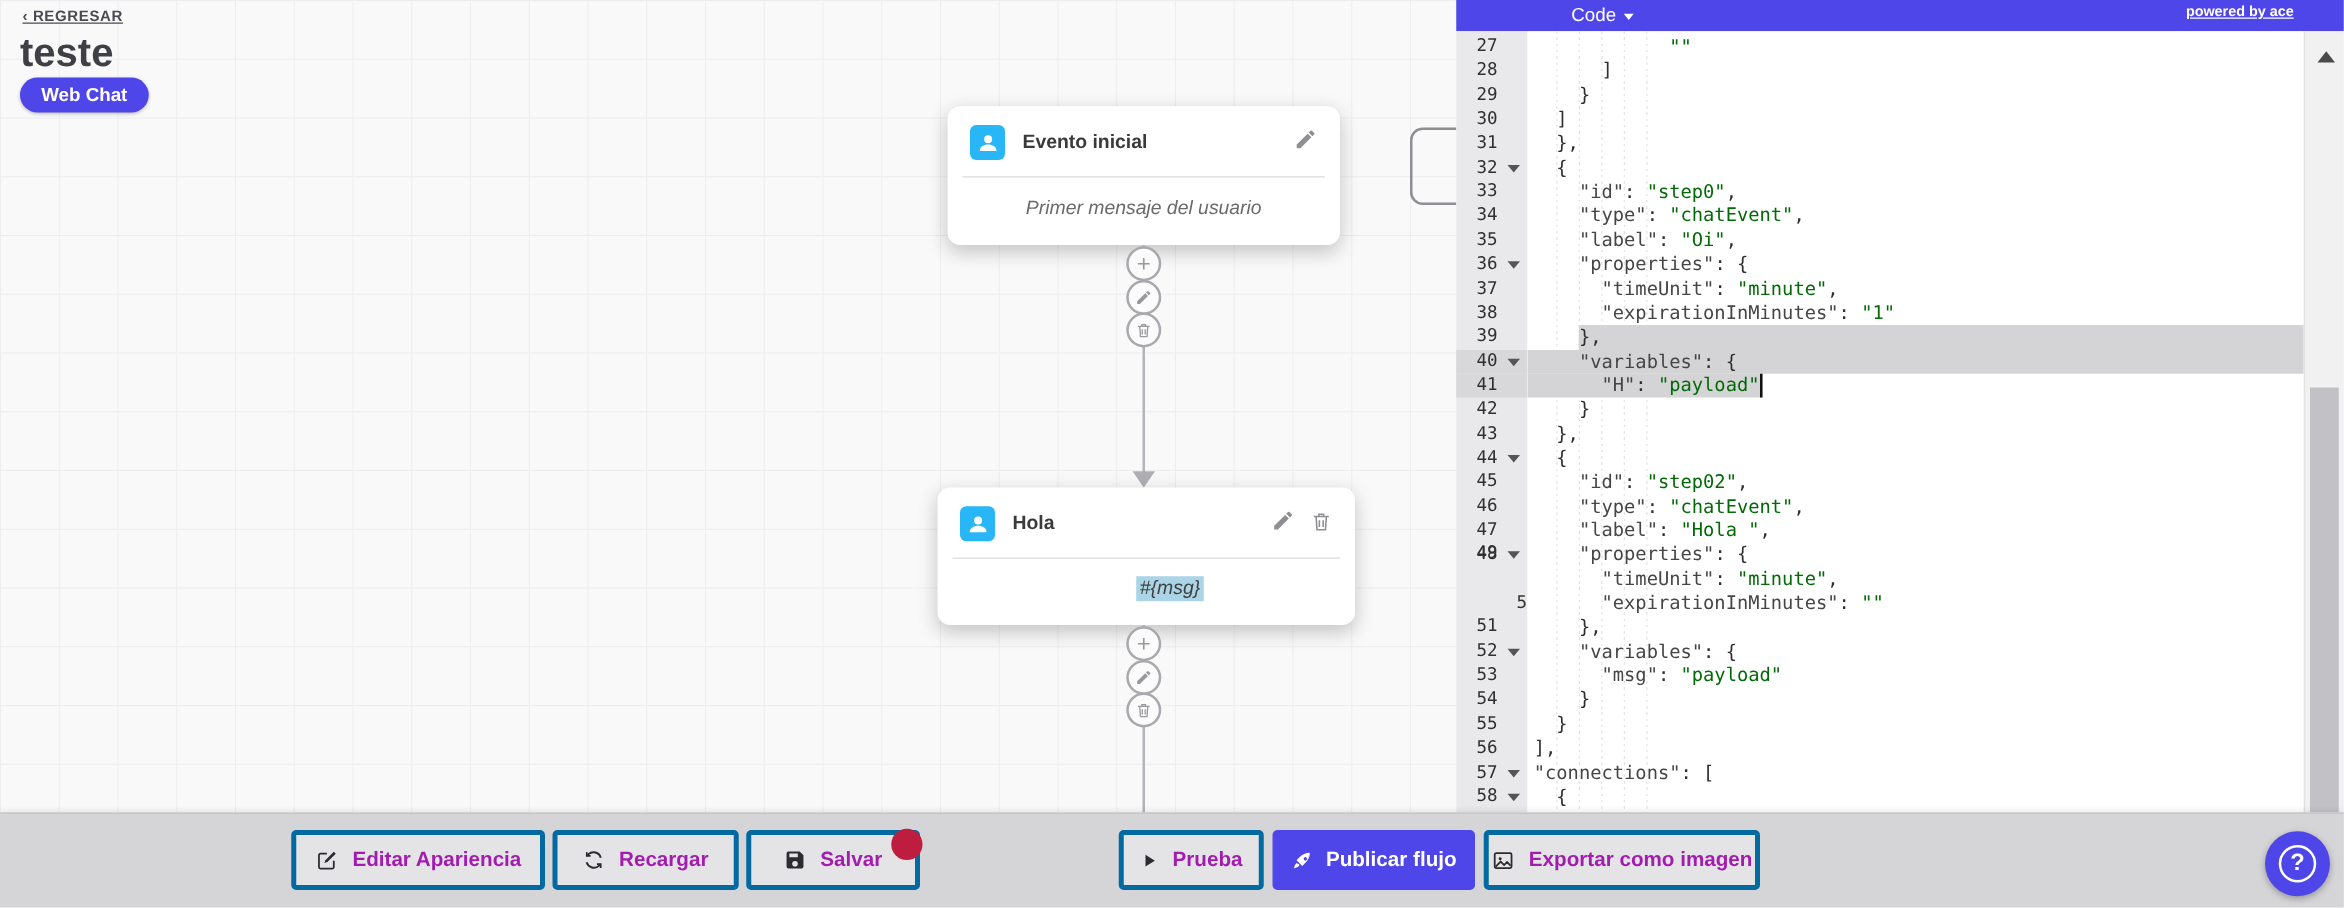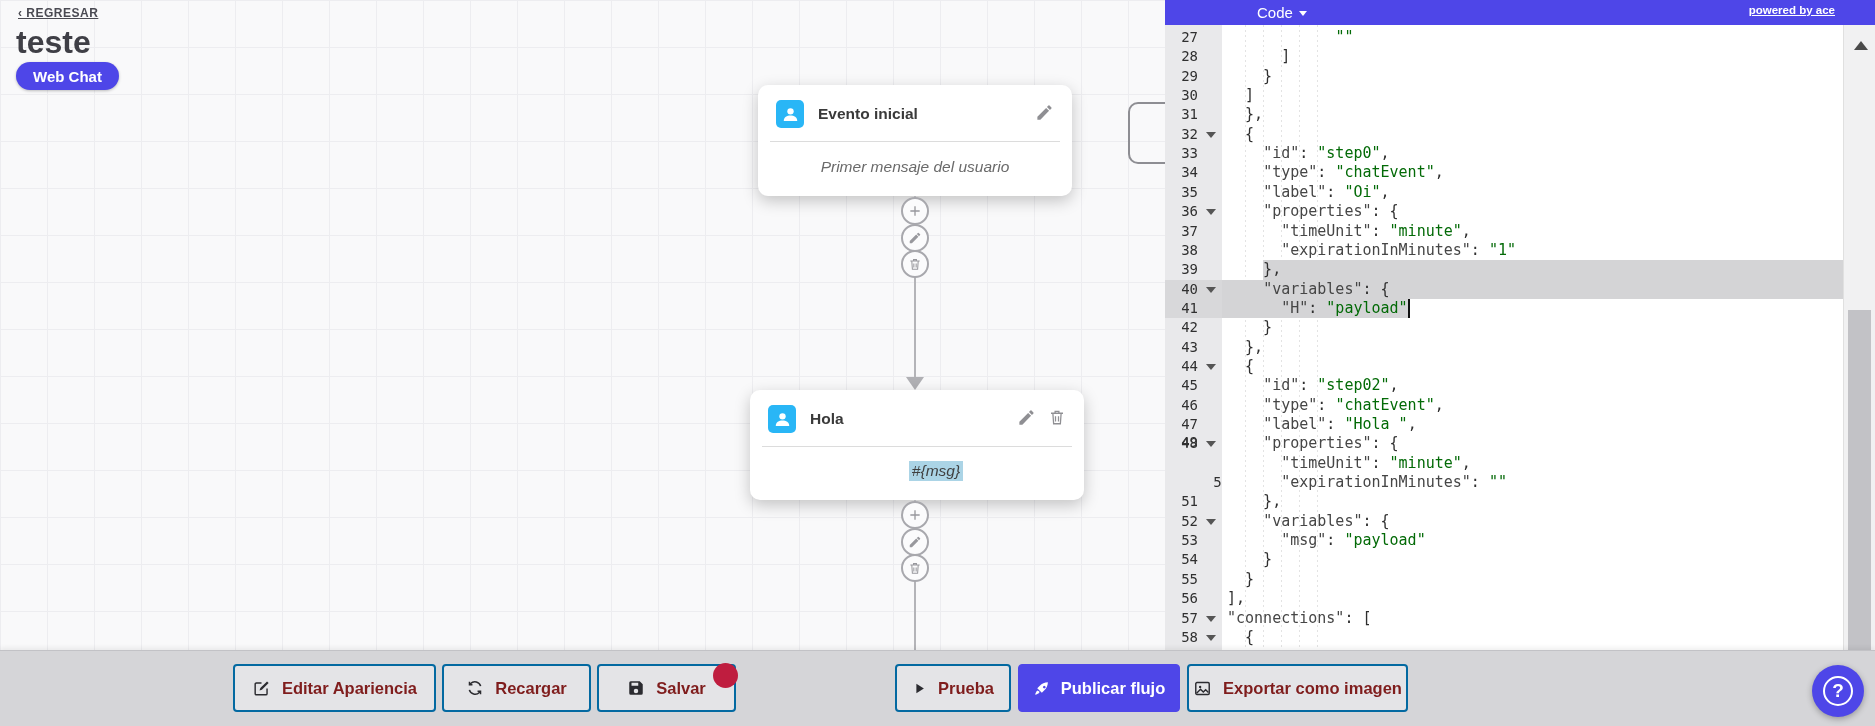--- a/index.html
+++ b/index.html
@@ -83,22 +83,22 @@
   .vscroll-up { position:absolute; left:10px; top:16px; width:0; height:0; cursor:pointer;
     border-left:7px solid transparent; border-right:7px solid transparent; border-bottom:9px solid #4a4a4a;
     transform:rotate(0deg); }
   .vscroll-thumb { position:absolute; left:4px; width:23px; top:285px; height:340px;
     background:#c2c2c6; cursor:pointer; }
 
   
   .toolbar { position:absolute; left:0; top:650px; width:1875px; height:76px; background:#d5d5d8;
     border-top:1px solid #c2c2c6; box-shadow:0 -2px 5px rgba(0,0,0,.07); }
   .btn { position:absolute; top:13px; height:48px; display:flex; align-items:center; justify-content:center;
-    gap:11px; background:#e4e4e7; border:2px solid #0369a1; border-radius:4px; font-size:16.5px;
-    font-weight:600; color:#7f1d1d; cursor:pointer; font-family:"Liberation Sans", sans-serif; }
+    gap:11px; background:#e4e4e7; border:4px solid #0369a1; border-radius:4px; font-size:16.5px;
+    font-weight:600; color:#a21caf; cursor:pointer; font-family:"Liberation Sans", sans-serif; }
   .btn.primary { background:var(--accent); border:1px solid var(--accent); color:#fff; }
   .badge-dot { position:absolute; left:713px; top:12px; width:25px; height:25px; border-radius:50%;
     background:#bf1d3f; }
 
   .help-fab { position:absolute; left:1812px; top:665px; width:52px; height:52px; border-radius:50%;
     background:var(--accent); display:flex; align-items:center; justify-content:center; cursor:pointer;
     box-shadow:0 2px 6px rgba(0,0,0,.3); }
   .help-ring { width:30px; height:30px; border:2.5px solid #fff; border-radius:50%;
     display:flex; align-items:center; justify-content:center; color:#fff; font-size:19px; font-weight:700; }
 </style>

